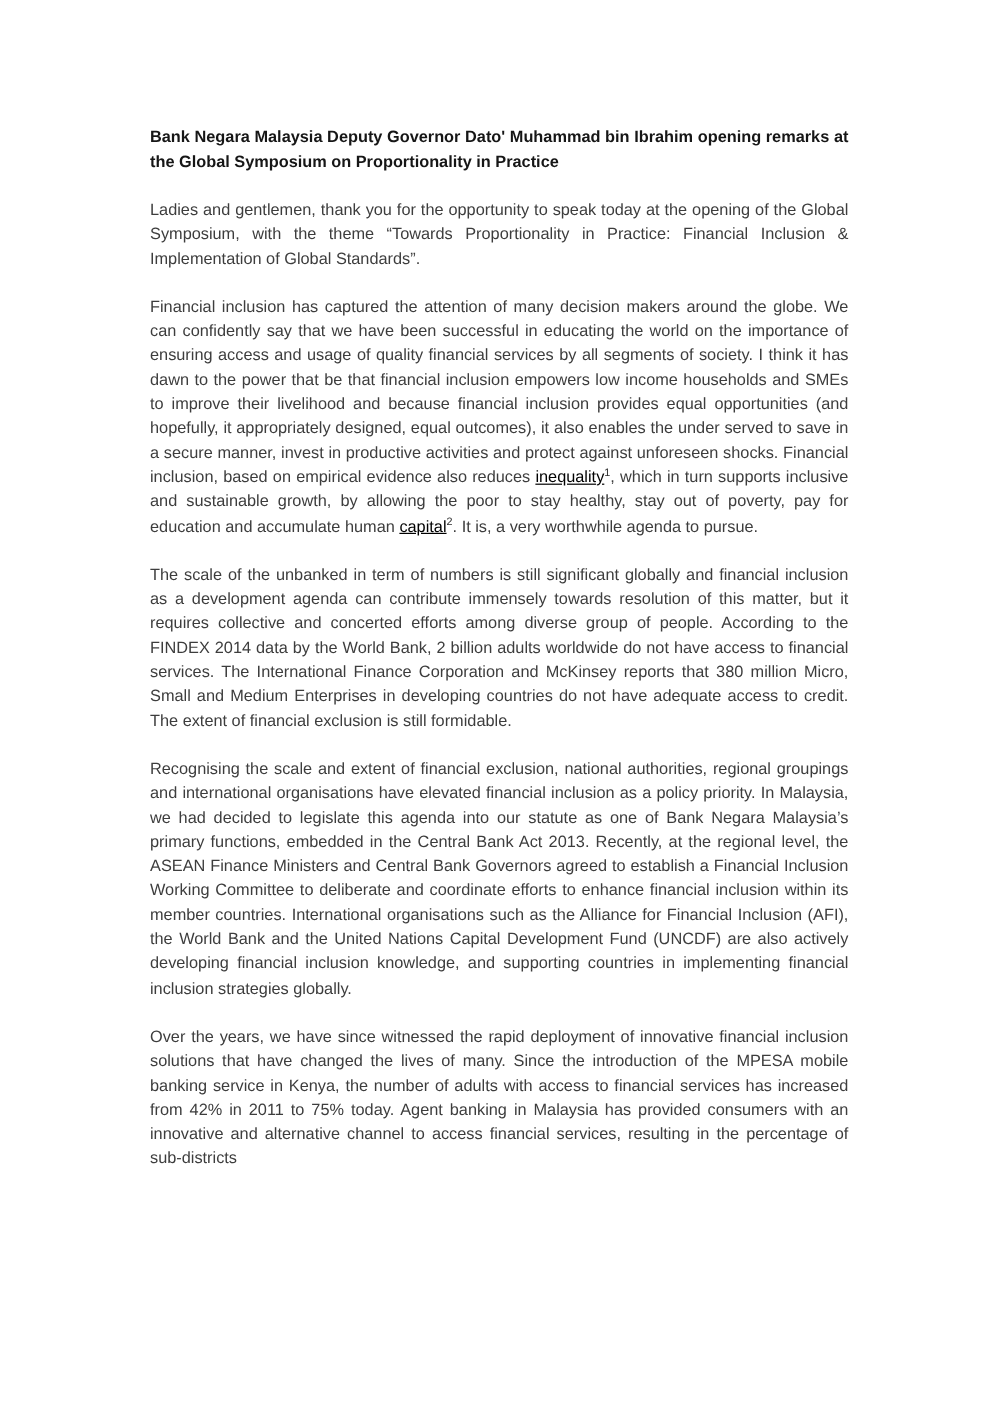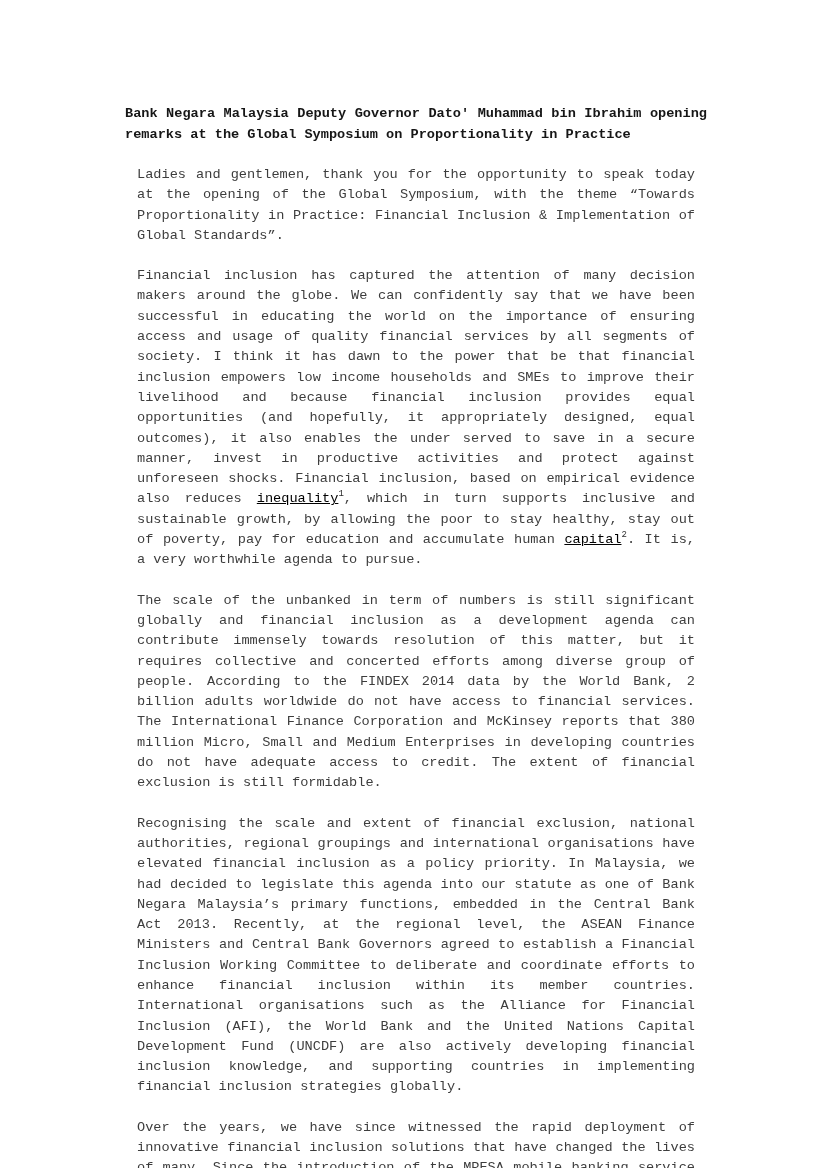--- a/index.html
+++ b/index.html
@@ -7,37 +7,37 @@
     padding: 0;
     background: #ffffff;
   }
   .page {
     position: relative;
     width: 827px;
     height: 1168px;
     background: #ffffff;
     box-sizing: border-box;
     padding: 103px 120px 0 125px;
-    font-family: Liberation Mono, monospace;
+    font-family: Liberation Sans, sans-serif;
     color: #3d3d3d;
     font-size: 13.6px;
     line-height: 20.3px;
     text-align: justify;
     overflow: hidden;
   }
   .doc-title {
     font-size: 13.6px;
     font-weight: bold;
     color: #161616;
     line-height: 21px;
     margin: 0 0 20px 0;
     text-align: justify;
   }
   .para {
-    margin: 12px;
+    margin: 0;
   }
   .para + .para {
     margin-top: 20px;
   }
   a.doc-link {
     color: #000000;
     text-decoration: underline;
     cursor: pointer;
   }
   sup.footnote-ref {

